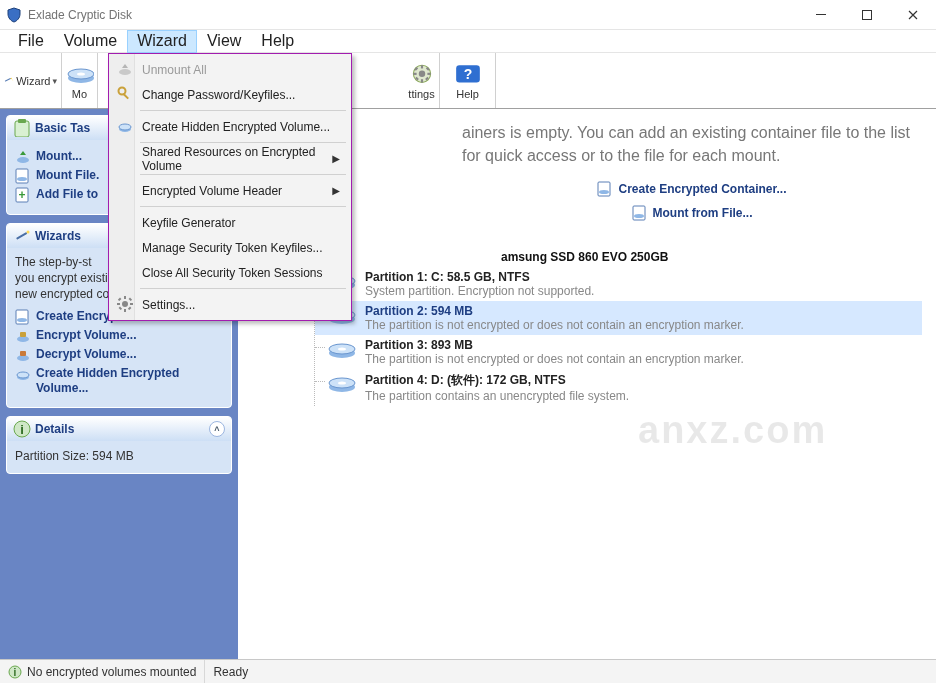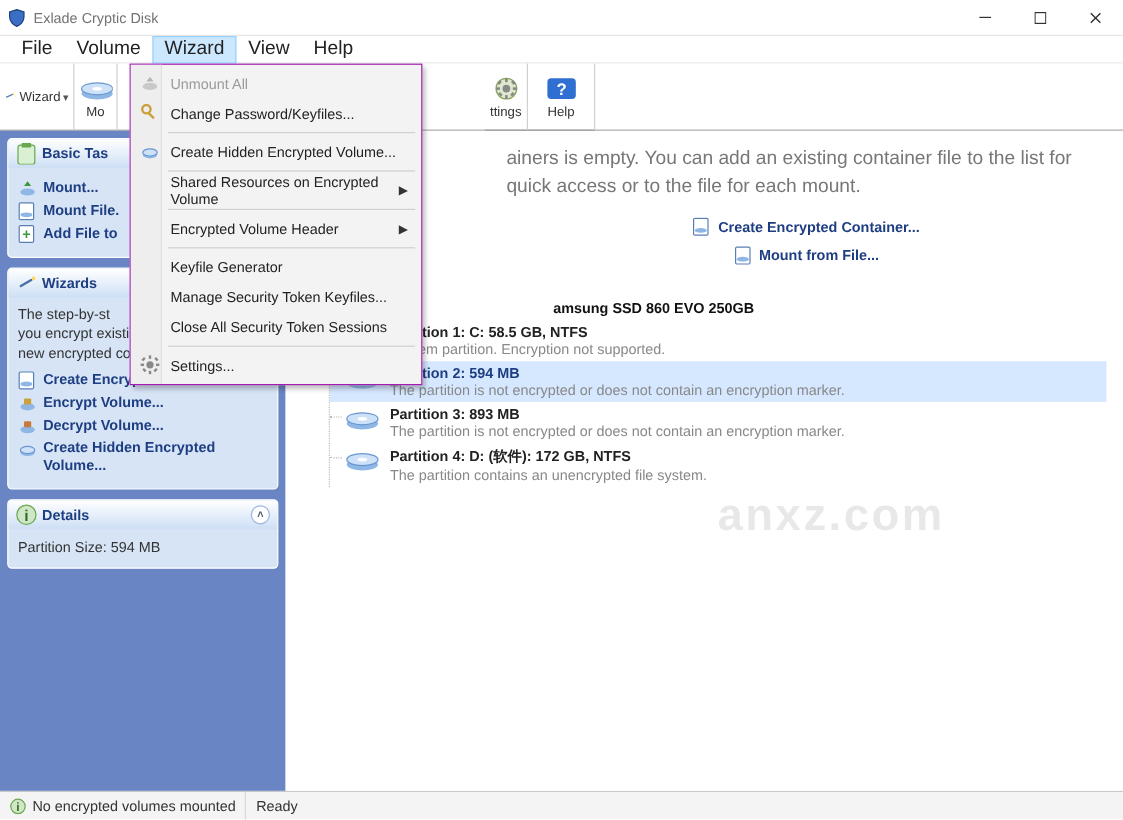--- a/index.html
+++ b/index.html
@@ -20,21 +20,21 @@
 
   
   .toolbar { height: 56px; background: #fff; border-bottom: 1px solid #a0a0a0; display:flex; align-items:stretch; }
   .tool-btn { width: 62px; display:flex; flex-direction:column; align-items:center; justify-content:center; gap:2px; border-right:1px solid #d0d0d0; font-size:11px; color:#333; }
   .tool-btn.wide { width: 75px; flex-direction:row; justify-content:center; padding:0 4px; }
   .tool-icon { width: 28px; height: 24px; display:flex; align-items:center; justify-content:center; }
   .tool-dd { font-size:9px; color:#555; margin-left:2px; }
   .tool-label { font-size:11px; }
 
   
-  .main { display:flex; height: calc(683px - 30px - 23px - 56px - 24px); }
+  .main { display:flex; height: calc(683px - 30px - 23px - 56px - 24px); gap: 40px; }
 
   
   .sidebar { width: 238px; background: #6985c4; padding: 6px; overflow:hidden; }
   .panel { background: #d6e4f6; border: 1px solid #fff; border-radius: 4px; margin-bottom: 8px; overflow:hidden; }
   .panel-header { background: linear-gradient(#fff,#cddff5); height: 24px; display:flex; align-items:center; padding:0 6px; font-weight:bold; color:#1e3e82; font-size:12px; }
   .panel-header .ph-icon { width:18px; height:18px; margin-right:4px; }
   .panel-header .collapse { margin-left:auto; width:16px; height:16px; border-radius:50%; background:#fff; border:1px solid #9cb6e0; display:flex; align-items:center; justify-content:center; font-size:9px; color:#456; }
   .panel-body { padding: 6px 8px 8px 8px; font-size: 12px; color:#1e3e82; }
   .panel-desc { color:#333; font-size:12px; line-height:1.35; margin-bottom:6px; }
   .task-link { display:flex; align-items:flex-start; gap:5px; color:#1e3e82; font-weight:bold; cursor:pointer; margin: 3px 0; line-height:1.25; }

